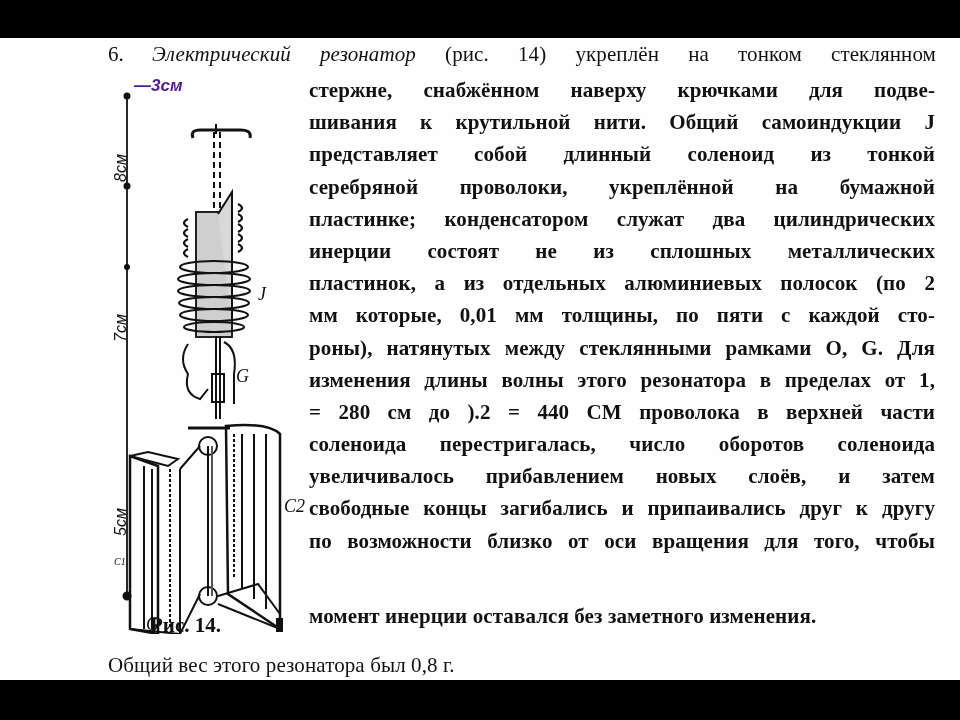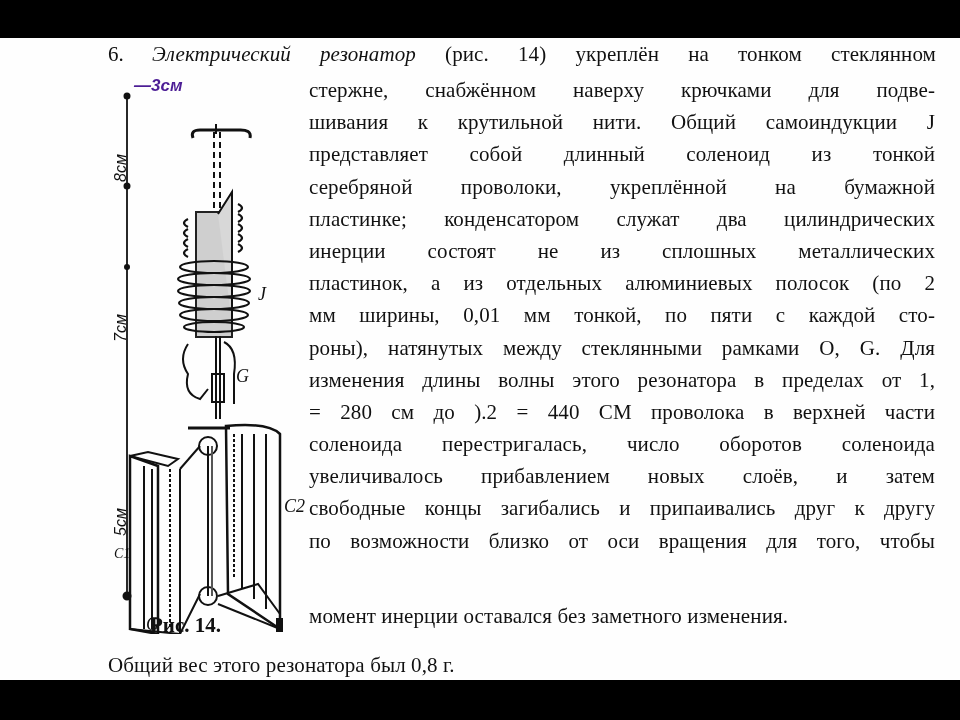--- a/index.html
+++ b/index.html
@@ -36,20 +36,21 @@
     }
     .first-line .num { width: 44px; }
     .first-line .body { flex: 1; text-align: justify; text-align-last: justify; }
     .italic { font-style: italic; }
 
     .col {
       position: absolute;
       left: 309px;
       top: 36px;
       width: 626px;
+      font-weight: bold;
     }
     .line {
       height: 32.2px;
       line-height: 32.2px;
       text-align: justify;
       text-align-last: justify;
       white-space: nowrap;
       overflow: hidden;
     }
     .line.last { text-align-last: left; margin-top: 43px; }
@@ -186,35 +187,35 @@
     </svg>
 
     <span class="dim-label" style="left:26px; top:2px;">—3см</span>
     <span class="vert-label" style="left:4px; top:108px;">8см</span>
     <span class="vert-label" style="left:4px; top:268px;">7см</span>
     <span class="vert-label" style="left:4px; top:462px;">5см</span>
 
     <span class="part-label" style="left:150px; top:210px;">J</span>
     <span class="part-label" style="left:128px; top:292px;">G</span>
     <span class="part-label" style="left:176px; top:422px;">C2</span>
-    <span class="part-label" style="left:6px; top:472px; font-size:14px;">C1</span>
+    <span class="part-label" style="left:6px; top:482px; font-size:10px;">C1</span>
     <span class="part-label" style="left:38px; top:540px;">G</span>
   </div>
 
   <div class="caption">Рис. 14.</div>
 
   <div class="col text">
     <div class="line">стержне, снабжённом наверху крючками для подве-</div>
     <div class="line">шивания к крутильной нити. Общий самоиндукции J</div>
     <div class="line">представляет собой длинный соленоид из тонкой</div>
     <div class="line">серебряной проволоки, укреплённой на бумажной</div>
     <div class="line">пластинке; конденсатором служат два цилиндрических</div>
     <div class="line">инерции состоят не из сплошных металлических</div>
     <div class="line">пластинок, а из отдельных алюминиевых полосок (по 2</div>
-    <div class="line">мм ширины, 0,01 мм тонкой, по пяти с каждой сто-</div>
+    <div class="line">мм которые, 0,01 мм толщины, по пяти с каждой сто-</div>
     <div class="line">роны), натянутых между стеклянными рамками O, G. Для</div>
     <div class="line">изменения длины волны этого резонатора в пределах от 1,</div>
     <div class="line">= 280 см до ).2 = 440 СМ проволока в верхней части</div>
     <div class="line">соленоида перестригалась, число оборотов соленоида</div>
     <div class="line">увеличивалось прибавлением новых слоёв, и затем</div>
     <div class="line">свободные концы загибались и припаивались друг к другу</div>
     <div class="line">по возможности близко от оси вращения для того, чтобы</div>
     <div class="line last">момент инерции оставался без заметного изменения.</div>
   </div>
 

